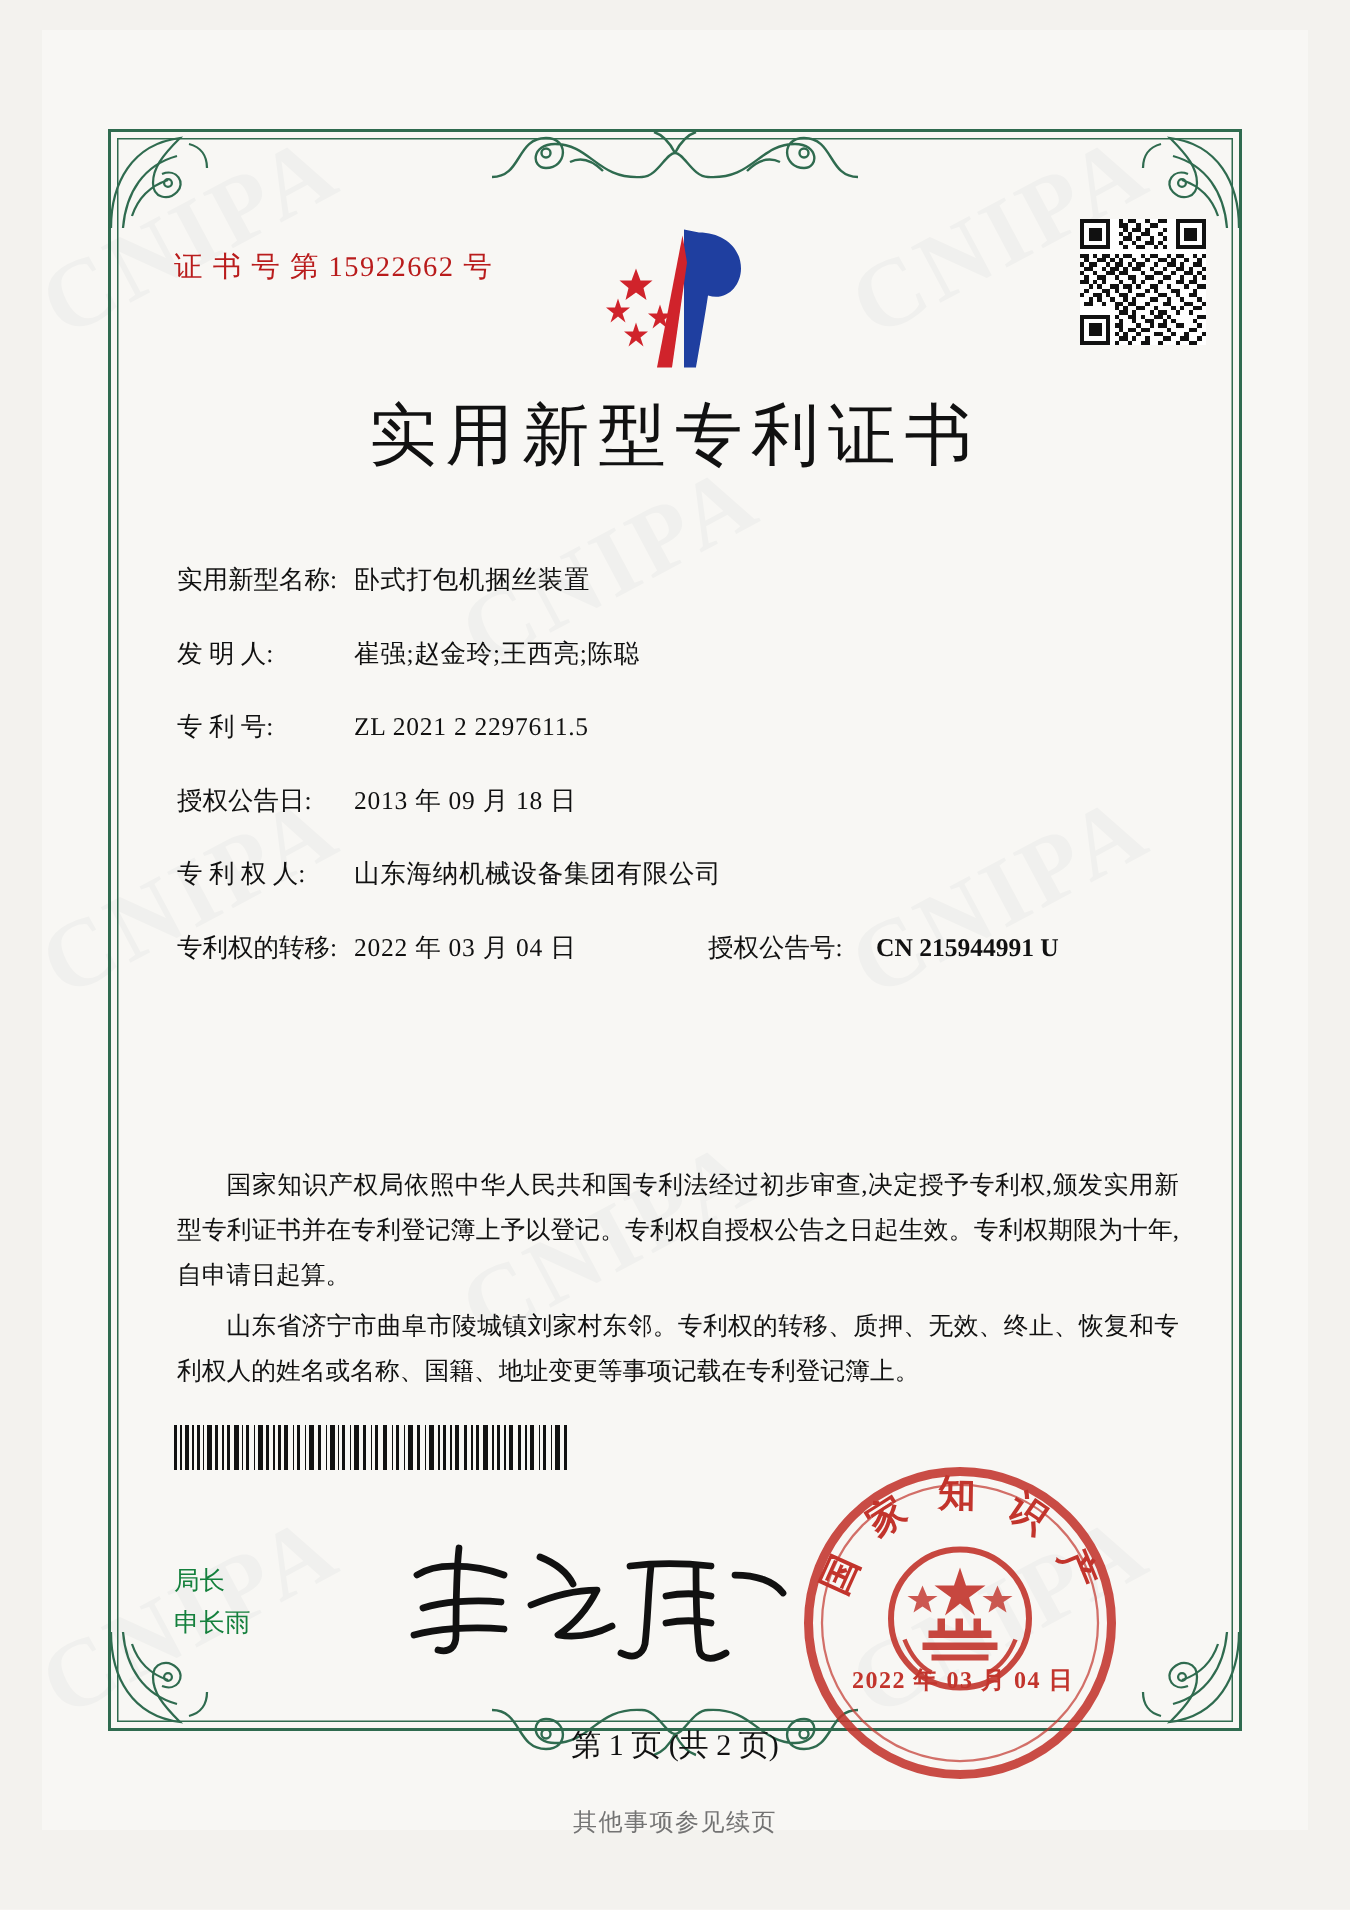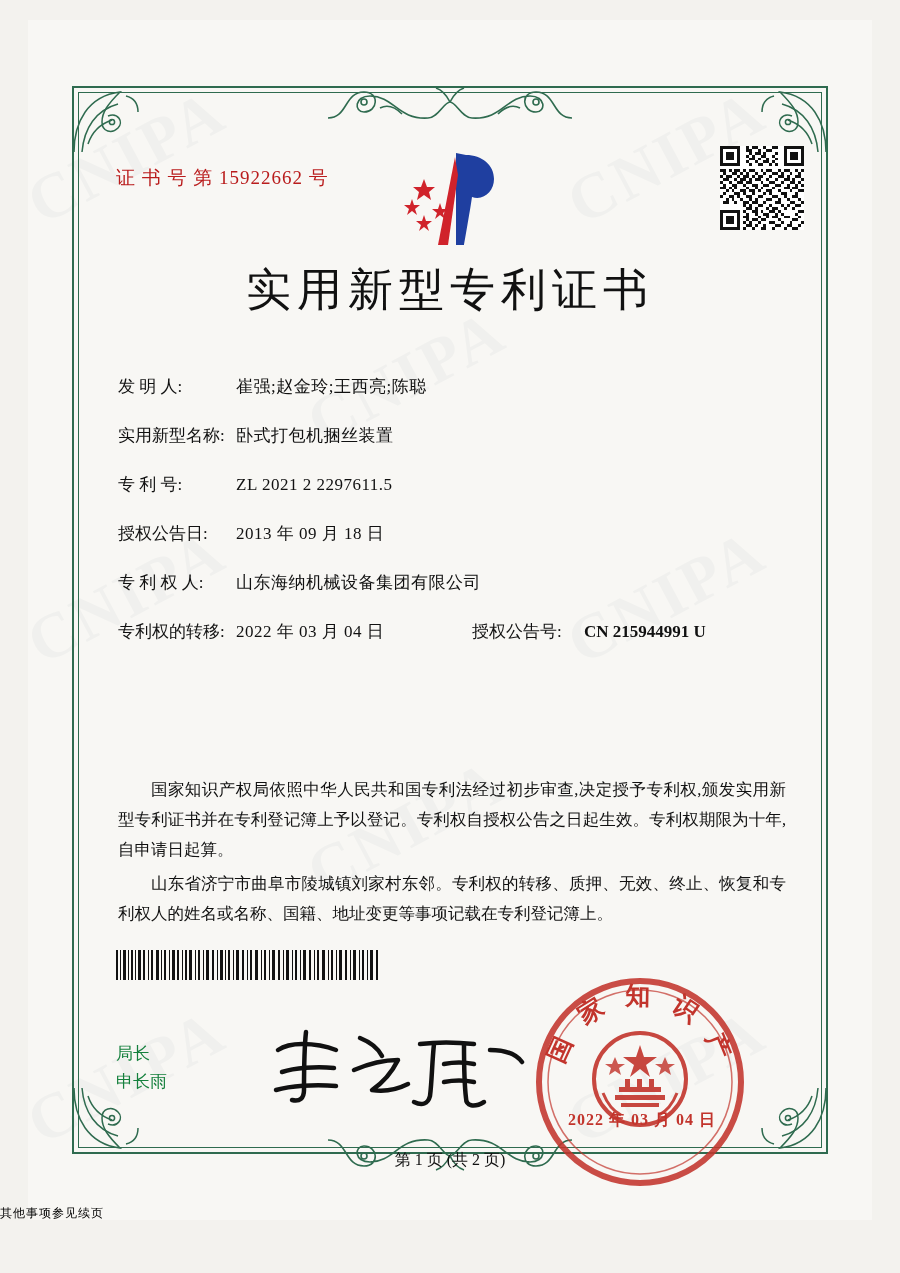--- a/index.html
+++ b/index.html
@@ -213,30 +213,30 @@
     letter-spacing: 1px;
     font-weight: bold;
   }
 
   
   .page-no {
     position: absolute;
     left: 0; right: 0;
     top: 1130px;
     text-align: center;
-    font-size: 16px;
+    font-size: 20px;
     color: #111;
   }
   .footer-note {
     position: absolute;
     left: 0; right: 0;
     top: 1205px;
-    text-align: left;
-    font-size: 12px;
-    color: #000000;
+    text-align: center;
+    font-size: 16px;
+    color: #737373;
     letter-spacing: 1px;
     z-index: 5;
   }
 </style>
 </head>
 <body>
 
 <div class="watermarks" id="wm-layer">
     <div class="wm" style="left: 20px; top: 120px; font-size: 64px; transform: rotate(-28deg);">CNIPA</div>
     <div class="wm" style="left: 560px; top: 120px; font-size: 64px; transform: rotate(-28deg);">CNIPA</div>
@@ -530,26 +530,26 @@
           <rect x="18" y="28" width="1" height="1"></rect>
         <rect x="22" y="28" width="1" height="1"></rect>
           <rect x="25" y="28" width="2" height="1"></rect>
       </g>
     </svg>
 
     <div class="title">实用新型专利证书</div>
 
     <div class="fields" id="field-list">
         <div class="field-row">
+          <div class="field-label">实用新型名称:</div>
+          <div class="field-value">卧式打包机捆丝装置</div>
+        </div>
+        <div class="field-row">
           <div class="field-label">发  明  人:</div>
           <div class="field-value">崔强;赵金玲;王西亮;陈聪</div>
-        </div>
-        <div class="field-row">
-          <div class="field-label">实用新型名称:</div>
-          <div class="field-value">卧式打包机捆丝装置</div>
         </div>
         <div class="field-row">
           <div class="field-label">专  利  号:</div>
           <div class="field-value">ZL 2021 2 2297611.5</div>
         </div>
         <div class="field-row">
           <div class="field-label">授权公告日:</div>
           <div class="field-value">2013 年 09 月 18 日</div>
         </div>
         <div class="field-row">

